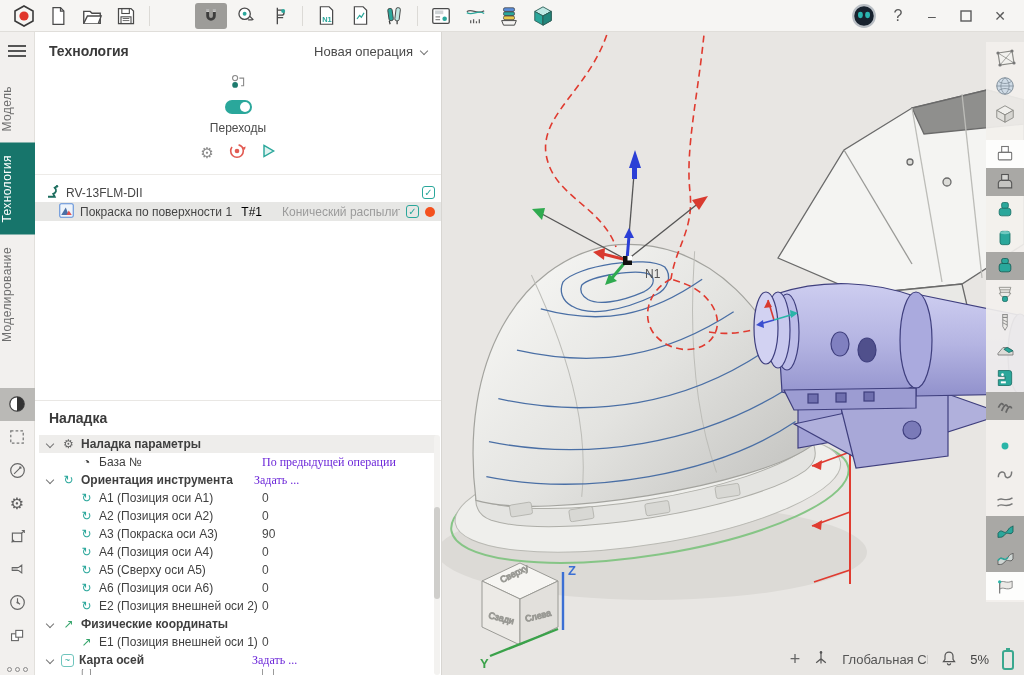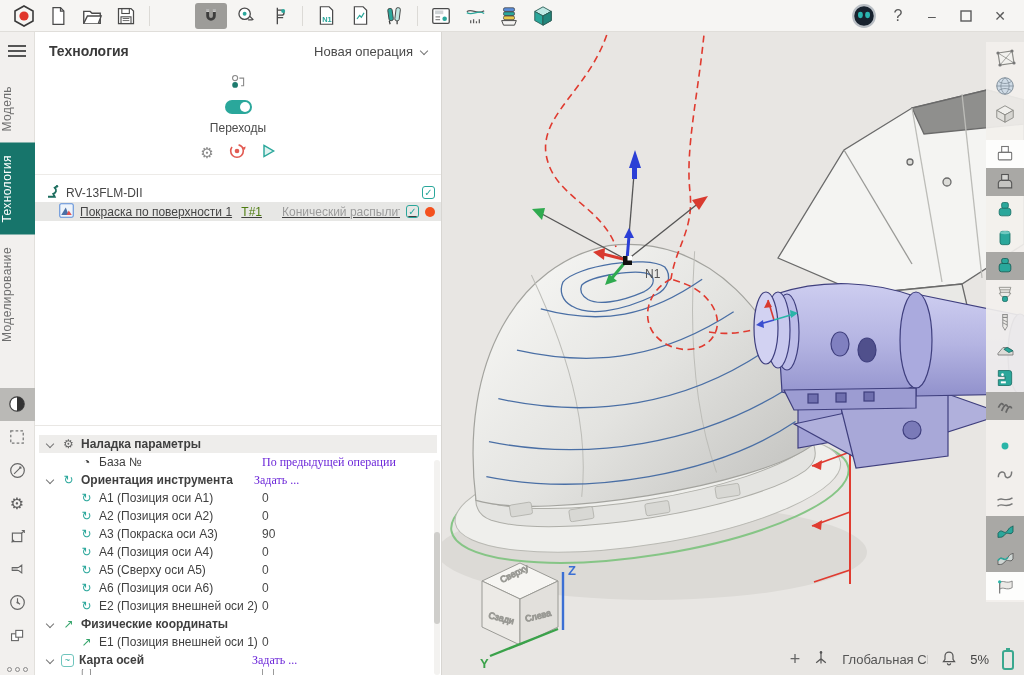--- a/index.html
+++ b/index.html
@@ -47,23 +47,23 @@
   .trans-row { display:flex; align-items:center; gap:7px; padding:7px 14px 11px; border-bottom:1px solid #edebe8;flex-direction:column; }
   .toggle { width:27px; height:14px; background:#2aa79b; border-radius:8px; position:relative; flex:none; }
   .toggle::after { content:""; position:absolute; right:2px; top:2px; width:10px; height:10px;
     background:#fff; border-radius:50%; }
   .trans-label { flex:1; color:#4a4a4a; }
   .trans-tools { display:flex; gap:14px; align-items:center; }
 
   .tree { padding-top:8px; }
   .tree-row { height:19px; display:flex; align-items:center; gap:6px; padding:0 6px 0 10px; }
   .tree-row.child { padding-left:24px; }
-  .tree-row.selected { background:#e7e7e5;text-decoration:underline; }
+  .tree-row.selected { background:#e7e7e5; }
   .tree-label { color:#454545; white-space:nowrap; }
-  .tool-num { color:#4d7c0f; margin-left:auto; flex:none; }
+  .tool-num { color:#000000; margin-left:auto; flex:none; }
   .tool-desc { color:#9b9b9b; width:118px; overflow:hidden; white-space:nowrap; flex:none; margin-left:14px; }
   .cbx { width:13px; height:13px; border:1.4px solid #2aa79b; border-radius:3px; color:#2aa79b;
     font-size:10px; line-height:11px; text-align:center; flex:none; }
   .tree-row .cbx { margin-left:auto; }
   .tree-row.selected .cbx { margin-left:0; }
   .reddot { width:10px; height:10px; border-radius:50%; background:#f4511e; flex:none; }
 
   
   .setup { margin-top:auto; border-top:1px solid #e9e7e4; padding-top:9px; position:relative; }
   .setup-title { font-size:14px; font-weight:bold; padding:0 14px 9px; color:#3a3a3a; }
@@ -348,20 +348,21 @@
         </span>
         <span class="tree-label">Покраска по поверхности 1</span>
         <span class="tool-num">T#1</span>
         <span class="tool-desc">Конический распылитель</span>
         <span class="cbx">✓</span>
         <span class="reddot"></span>
       </div>
     </div>
 
     <div class="setup">
+      <div class="setup-title">Наладка</div>
       <div id="setup-rows">
           <div class="srow header">
             <span class="chev" style="transform:rotate(45deg);margin-right:3px"></span>
             <span class="picon wrench">⚙</span>
             <span class="plabel bold">Наладка параметры</span>
           </div>
           <div class="srow param">
             <span class="picon base">◔</span>
             <span class="plabel">База №</span>
             <span class="pvalue accent">По предыдущей операции</span>

